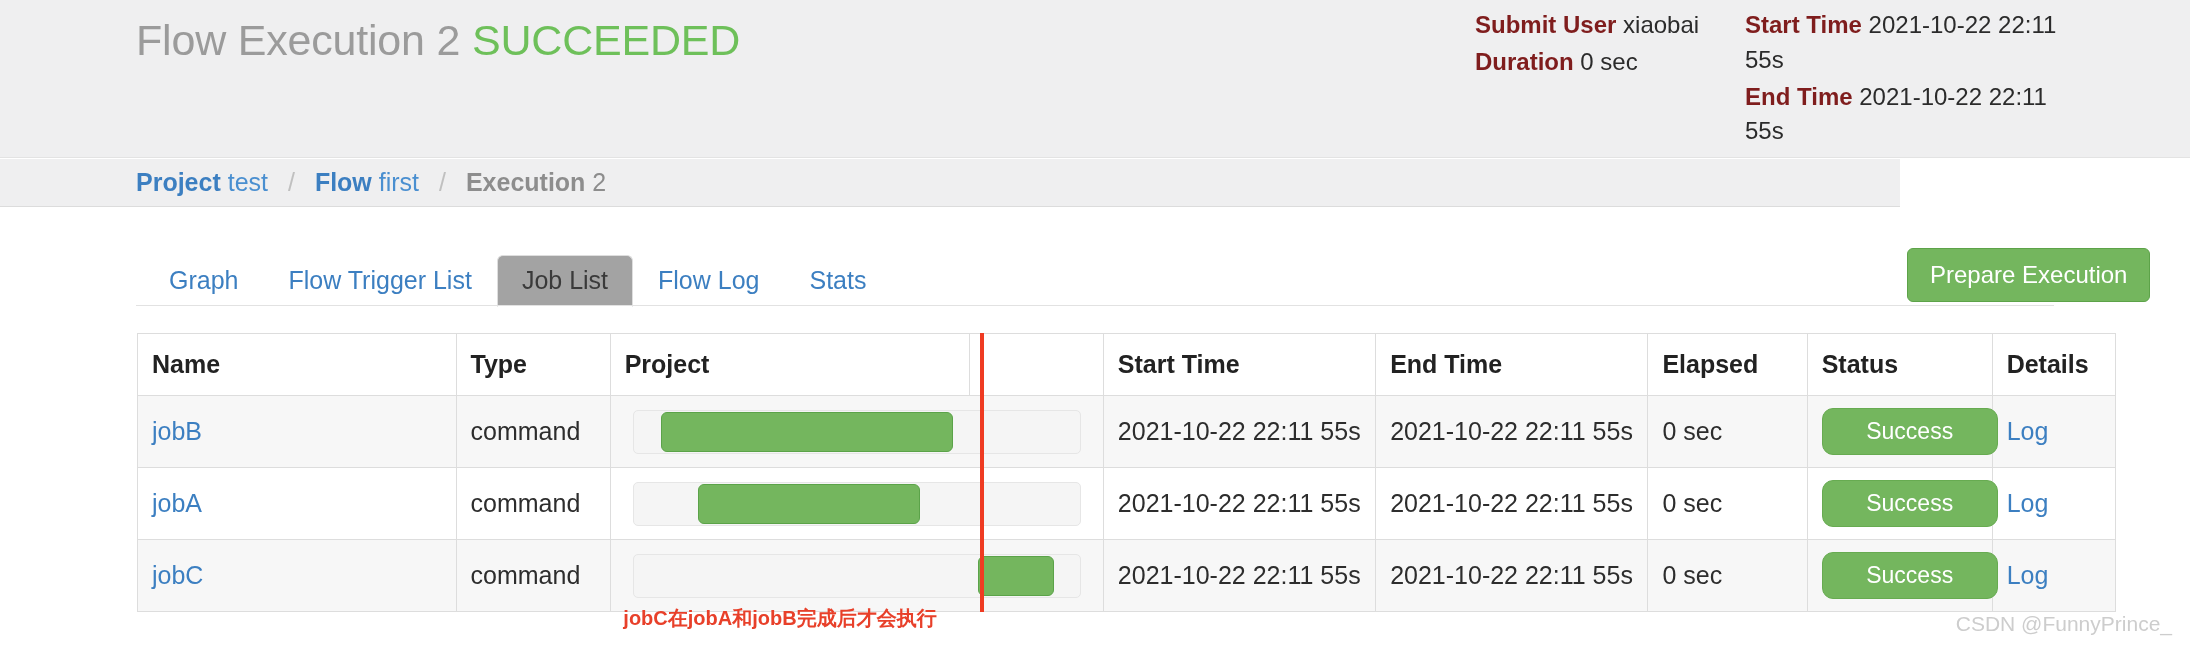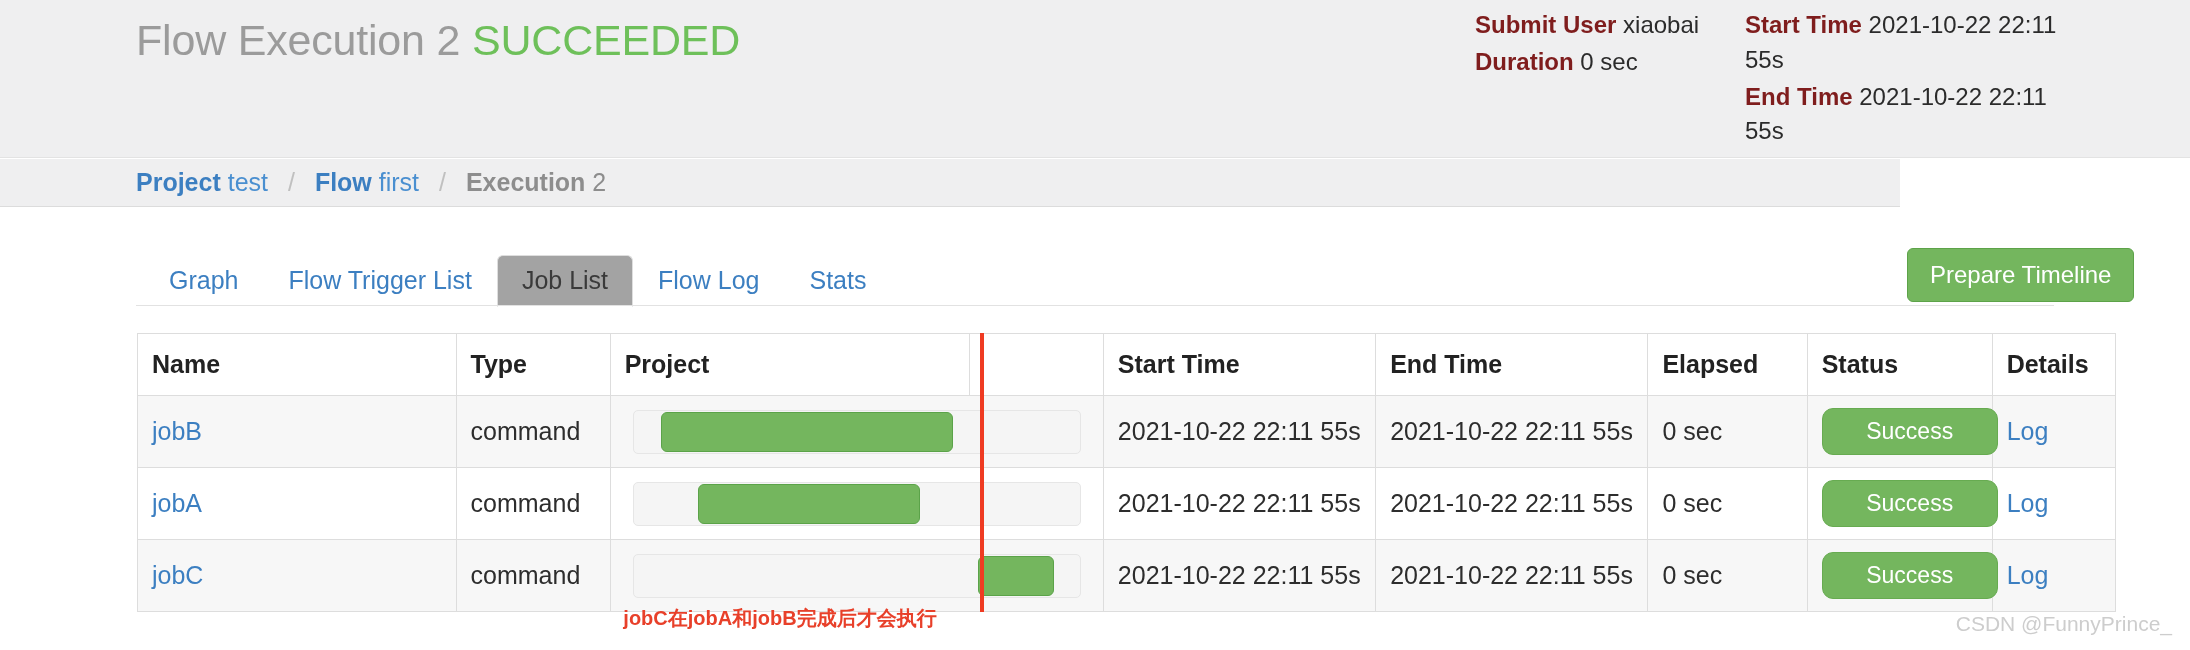--- a/index.html
+++ b/index.html
@@ -195,21 +195,21 @@
 
   <div class="tabs">
       <div class="tab">Graph</div>
       <div class="tab">Flow Trigger List</div>
       <div class="tab active">Job List</div>
       <div class="tab">Flow Log</div>
       <div class="tab">Stats</div>
     </div>
   <div class="tabs-rule"></div>
 
-  <button class="prepare-btn">Prepare Timeline</button>
+  <button class="prepare-btn">Prepare Execution</button>
 
   <div class="jobs-wrap">
     <table class="jobs">
       <colgroup>
         <col class="col-name">
           <col class="col-type">
           <col class="col-timeline">
           <col class="col-gap">
         <col class="col-start">
           <col class="col-end">

